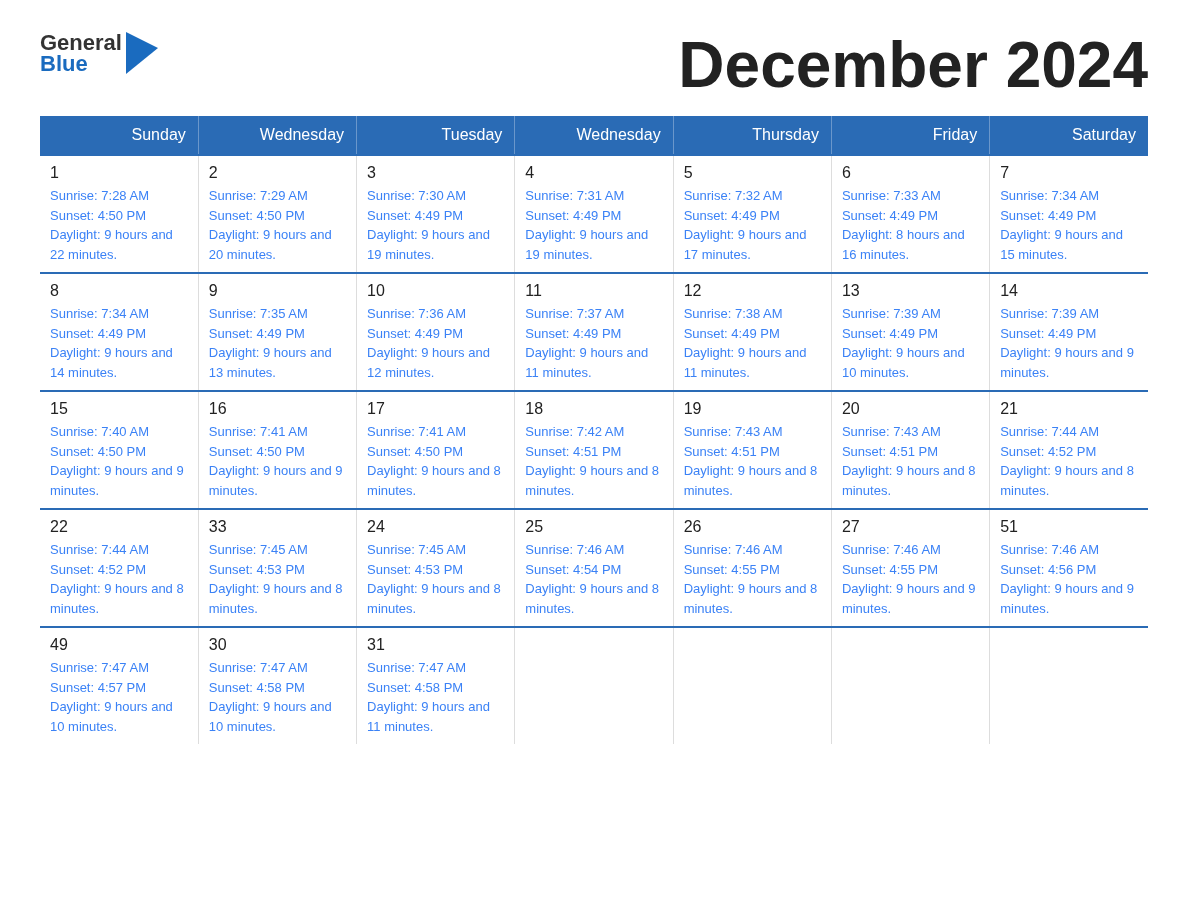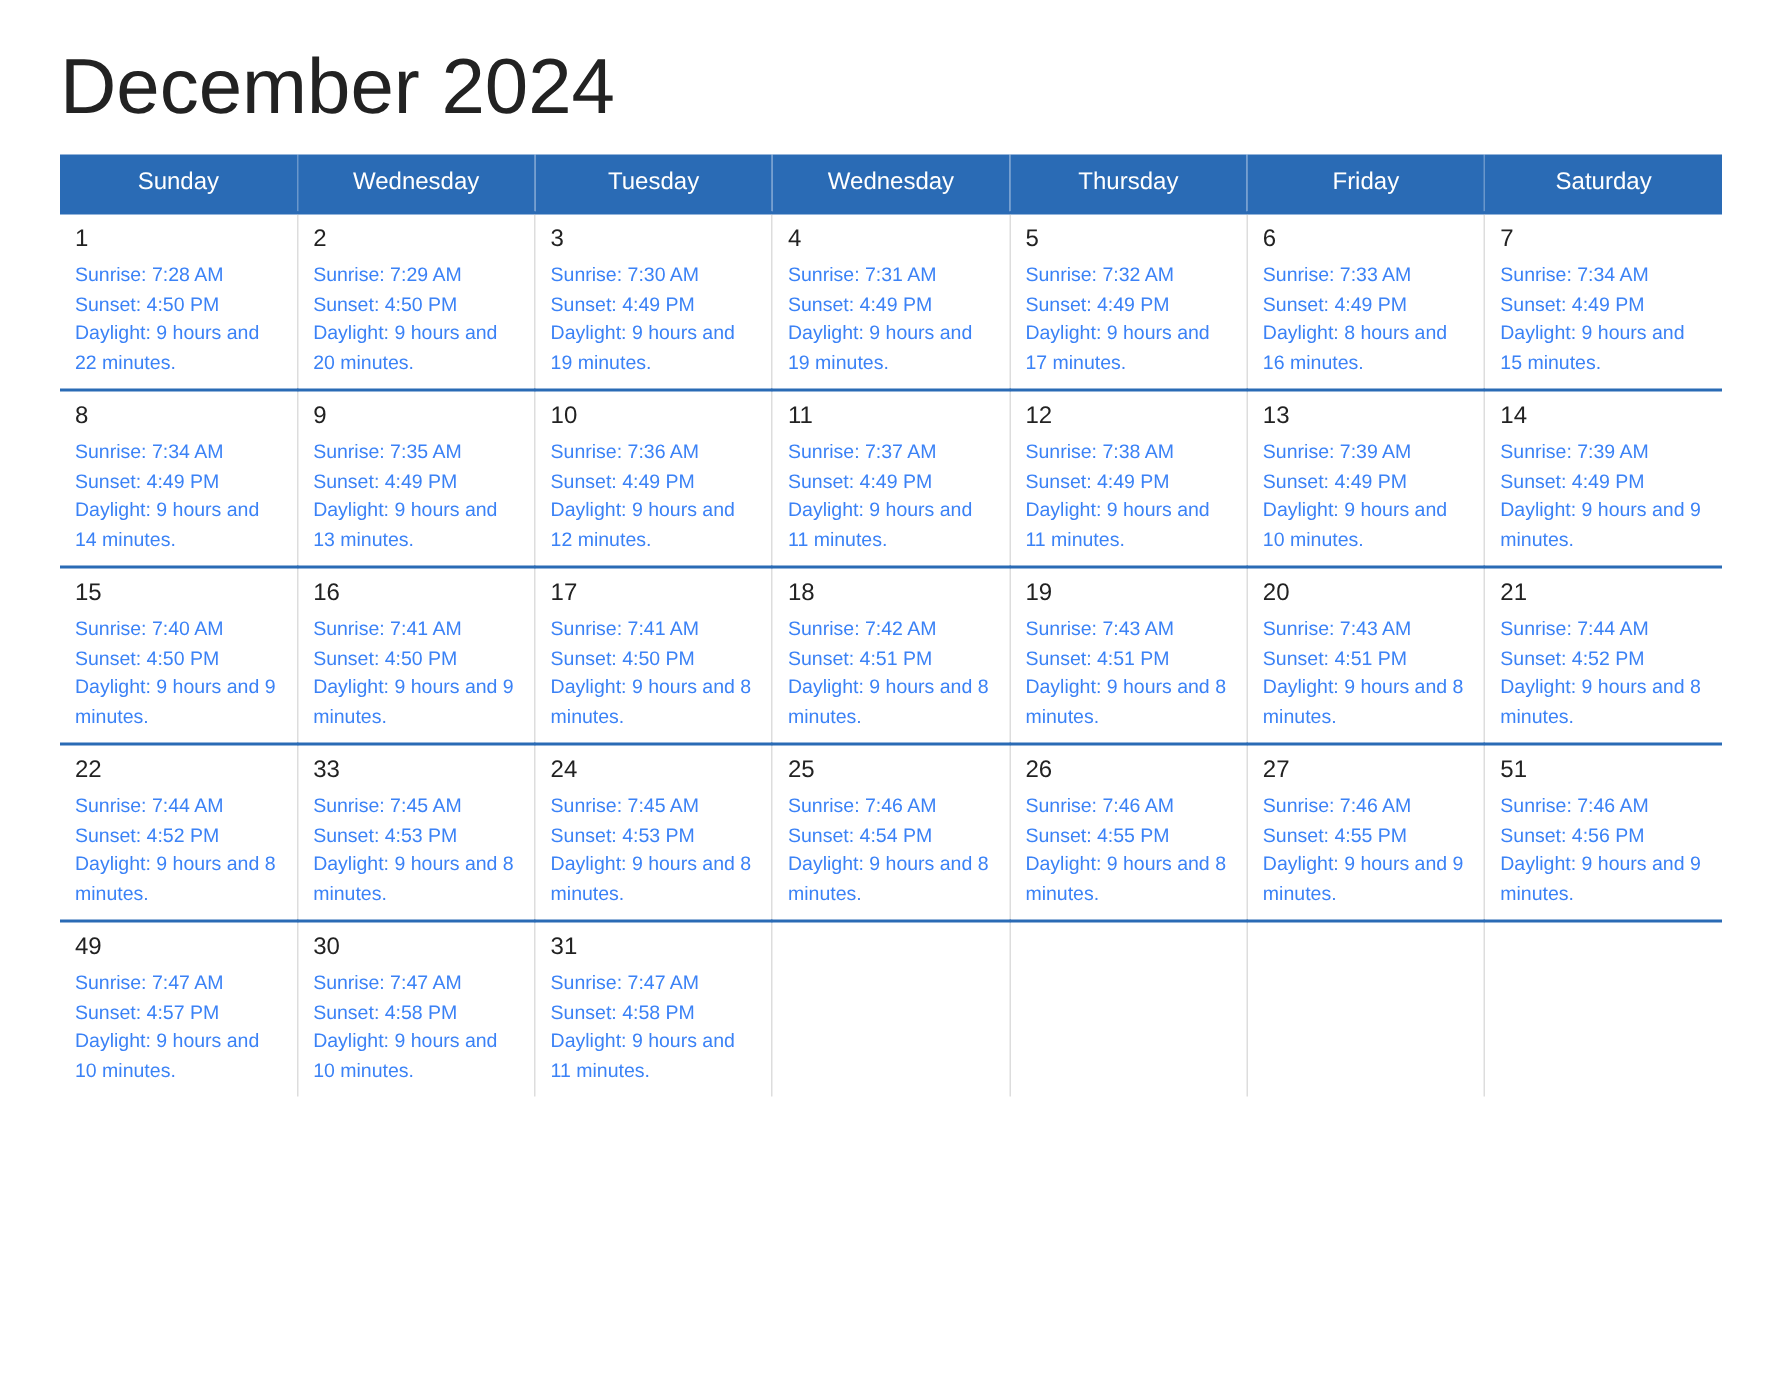--- a/index.html
+++ b/index.html
@@ -18,42 +18,42 @@
     }
     .logo {
       display: flex;
       align-items: center;
       gap: 0;
     }
     .title-section {
       text-align: right;
     }
     .page-title {
-      font-size: 52px;
-      font-weight: normal;
+      font-size: 64px;
+      font-weight: bold;
       color: #222;
       line-height: 1.1;
     }
     .subtitle {
       font-size: 20px;
       color: #555;
       margin-top: 4px;
     }
     .calendar {
       width: 100%;
       border-collapse: collapse;
       margin-top: 16px;
     }
     .calendar th {
       background-color: #2a6bb5;
       color: #fff;
       font-size: 16px;
       font-weight: normal;
       padding: 10px 12px;
-      text-align: center;
+      text-align: right;
       border: 1px solid #2a6bb5;
     }
     .calendar td {
       vertical-align: top;
       padding: 8px 10px;
       border: 1px solid #ccc;
       border-top: 2px solid #2a6bb5;
       font-size: 13px;
       color: #333;
       width: calc(100% / 7);
@@ -102,20 +102,31 @@
       border-right: 1px solid #ddd;
     }
     .calendar tbody td:last-child {
       border-right: none;
     }
   </style>
 </head>
 <body>
 
 <div class="header-row">
+  <div class="logo">
+    <div style="display:flex; align-items:center;">
+      <div style="display:flex; flex-direction:column; line-height:1.15;">
+        <span style="font-size:22px; font-weight:bold; color:#333;">General</span>
+        <span style="font-size:22px; font-weight:bold; color:#1a6bbf; margin-top:-4px;">Blue</span>
+      </div>
+      <svg width="32" height="42" viewBox="0 0 32 42" style="margin-left:4px; margin-top:0px;">
+        <polygon points="0,0 32,16 0,42" fill="#1a6bbf"></polygon>
+      </svg>
+    </div>
+  </div>
   <div class="title-section">
     <h1 class="page-title">December 2024</h1>
   </div>
 </div>
 
 <table class="calendar">
   <thead>
     <tr>
     <th>Sunday</th>
         <th>Wednesday</th>

